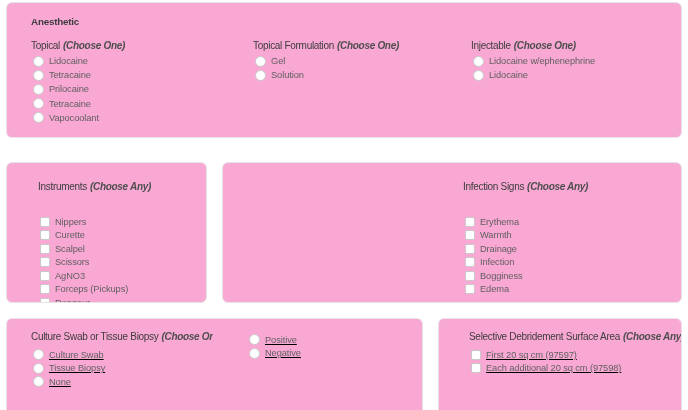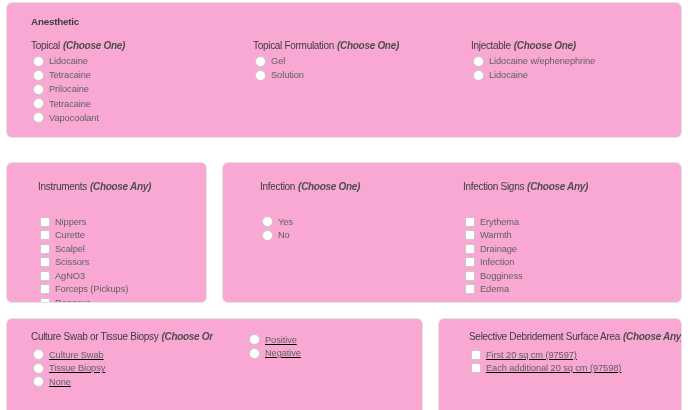--- a/index.html
+++ b/index.html
@@ -133,35 +133,20 @@
           </div>
           <div class="opt">
             <span class="ctl check"></span>
             <span class="opt-label">Ronqeur</span>
           </div>
         </div>
     </div>
   </section>
 
   <section class="card row-mid" id="card-infection">
-    <div class="group" style="left:37px;top:15px;">
-      <div class="g-title">
-        <span class="g-label">Infection</span><span class="g-hint">(Choose One)</span>
-      </div>
-      <div class="options">
-          <div class="opt">
-            <span class="ctl radio"></span>
-            <span class="opt-label">Yes</span>
-          </div>
-          <div class="opt">
-            <span class="ctl radio"></span>
-            <span class="opt-label">No</span>
-          </div>
-        </div>
-    </div>
     <div class="group" style="left:240px;top:15px;">
       <div class="g-title">
         <span class="g-label">Infection Signs</span><span class="g-hint">(Choose Any)</span>
       </div>
       <div class="options">
           <div class="opt">
             <span class="ctl check"></span>
             <span class="opt-label">Erythema</span>
           </div>
           <div class="opt">

